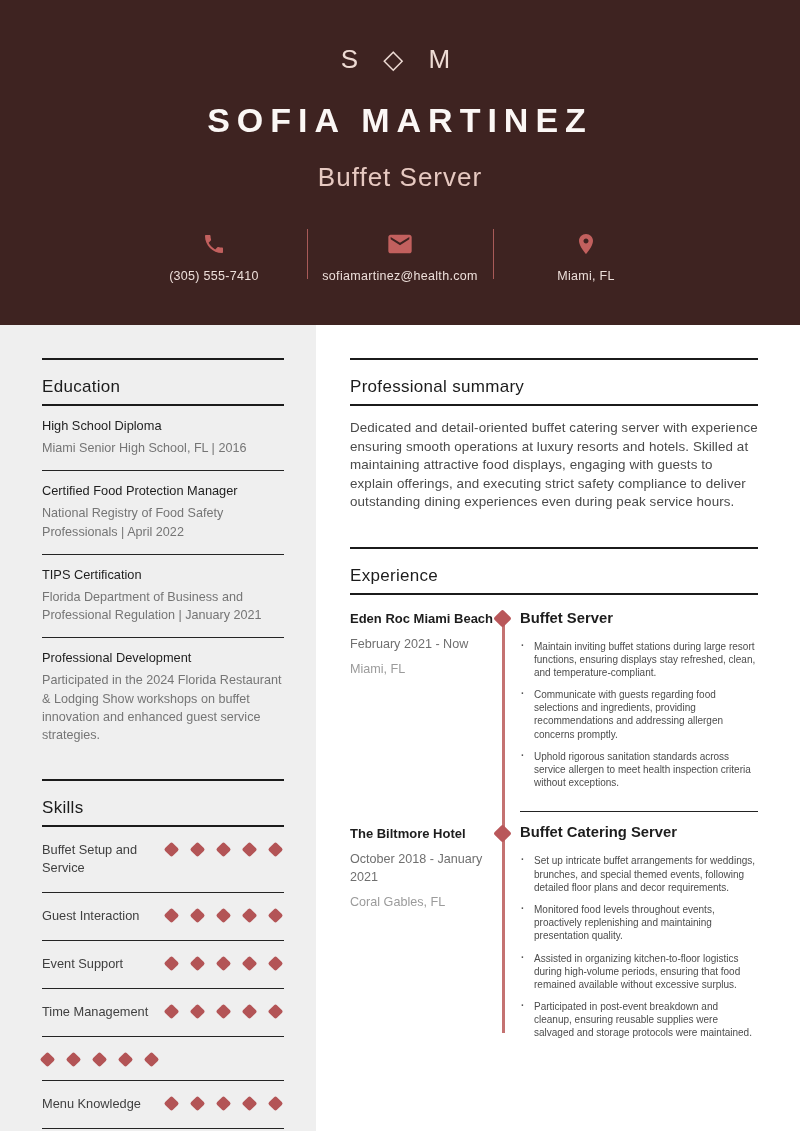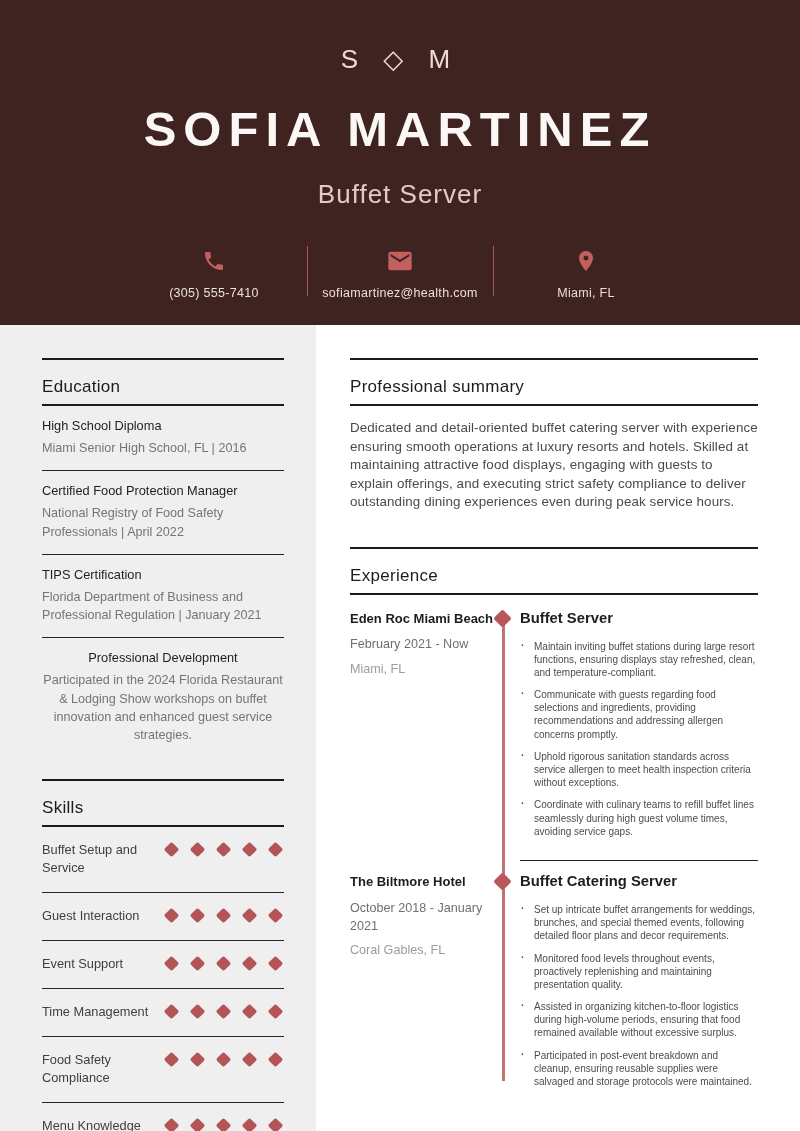--- a/index.html
+++ b/index.html
@@ -17,21 +17,21 @@
     height: 325px; flex: 0 0 325px;
     display: flex; flex-direction: column; align-items: center;
     padding-top: 44px;
   }
   .monogram {
     font-size: 26px; font-weight: 300; letter-spacing: 9px;
     color: #eedbd4;
   }
   .name {
     margin-top: 26px;
-    font-size: 49px; font-weight: 800; letter-spacing: 7px;
+    font-size: 34px; font-weight: 800; letter-spacing: 7px;
     color: #fbf7f5;
   }
   .role-title {
     margin-top: 22px;
     font-size: 26px; font-weight: 400; letter-spacing: 1px;
     color: #e7c9c1;
   }
   .contact-row {
     margin-top: 34px;
     display: flex; align-items: stretch; justify-content: space-between;
@@ -61,21 +61,21 @@
   }
 
   .section-title {
     border-top: 2px solid #1b1b1b; border-bottom: 2px solid #1b1b1b;
     padding: 17px 0 7px 0;
     font-size: 17px; font-weight: 400; color: #1c1c1c; letter-spacing: 0.3px;
   }
 
   
   .edu-item { padding: 12px 0 13px 0; border-bottom: 1.5px solid #242424; }
-  .edu-item:last-of-type { border-bottom: none; text-align: center; }
+  .edu-item:last-of-type { border-bottom: none; }
   .edu-degree { font-size: 12.8px; font-weight: 400; color: #1e1e1e; margin-bottom: 6px; }
   .edu-details { font-size: 12.6px; line-height: 1.45; color: #757575; }
 
   
   .skills-section { margin-top: 22px; }
   .skill-row {
     display: flex; justify-content: space-between; align-items: flex-start;
     padding: 14px 0 15px 0; border-bottom: 1.5px solid #242424;
   }
   .skill-name { font-size: 12.8px; line-height: 1.4; color: #3f3f3f; width: 124px; }
@@ -237,21 +237,20 @@
               <div class="skill-rating">
                 <span class="diamond"></span>
                 <span class="diamond"></span>
                 <span class="diamond"></span>
                 <span class="diamond"></span>
                 <span class="diamond"></span>
               </div>
             </div>
 
             <div class="skill-row">
-              <div class="skill-name">Food Safety Compliance</div>
               <div class="skill-rating">
                 <span class="diamond"></span>
                 <span class="diamond"></span>
                 <span class="diamond"></span>
                 <span class="diamond"></span>
                 <span class="diamond"></span>
               </div>
             </div>
 
             <div class="skill-row">
@@ -291,21 +290,20 @@
                 <div class="job-dates">February 2021 - Now</div>
                 <div class="job-location">Miami, FL</div>
               </div>
               <div class="job-diamond"></div>
               <div class="job-content">
                 <div class="job-role">Buffet Server</div>
                 <ul class="job-bullets">
                   <li>Maintain inviting buffet stations during large resort functions, ensuring displays stay refreshed, clean, and temperature-compliant.</li>
                   <li>Communicate with guests regarding food selections and ingredients, providing recommendations and addressing allergen concerns promptly.</li>
                   <li>Uphold rigorous sanitation standards across service allergen to meet health inspection criteria without exceptions.</li>
-                  <li>Coordinate with culinary teams to refill buffet lines seamlessly during high guest volume times, avoiding service gaps.</li>
                 </ul>
               </div>
             </div>
 
             <div class="job">
               <div class="job-meta">
                 <div class="job-company">The Biltmore Hotel</div>
                 <div class="job-dates">October 2018 - January 2021</div>
                 <div class="job-location">Coral Gables, FL</div>
               </div>

